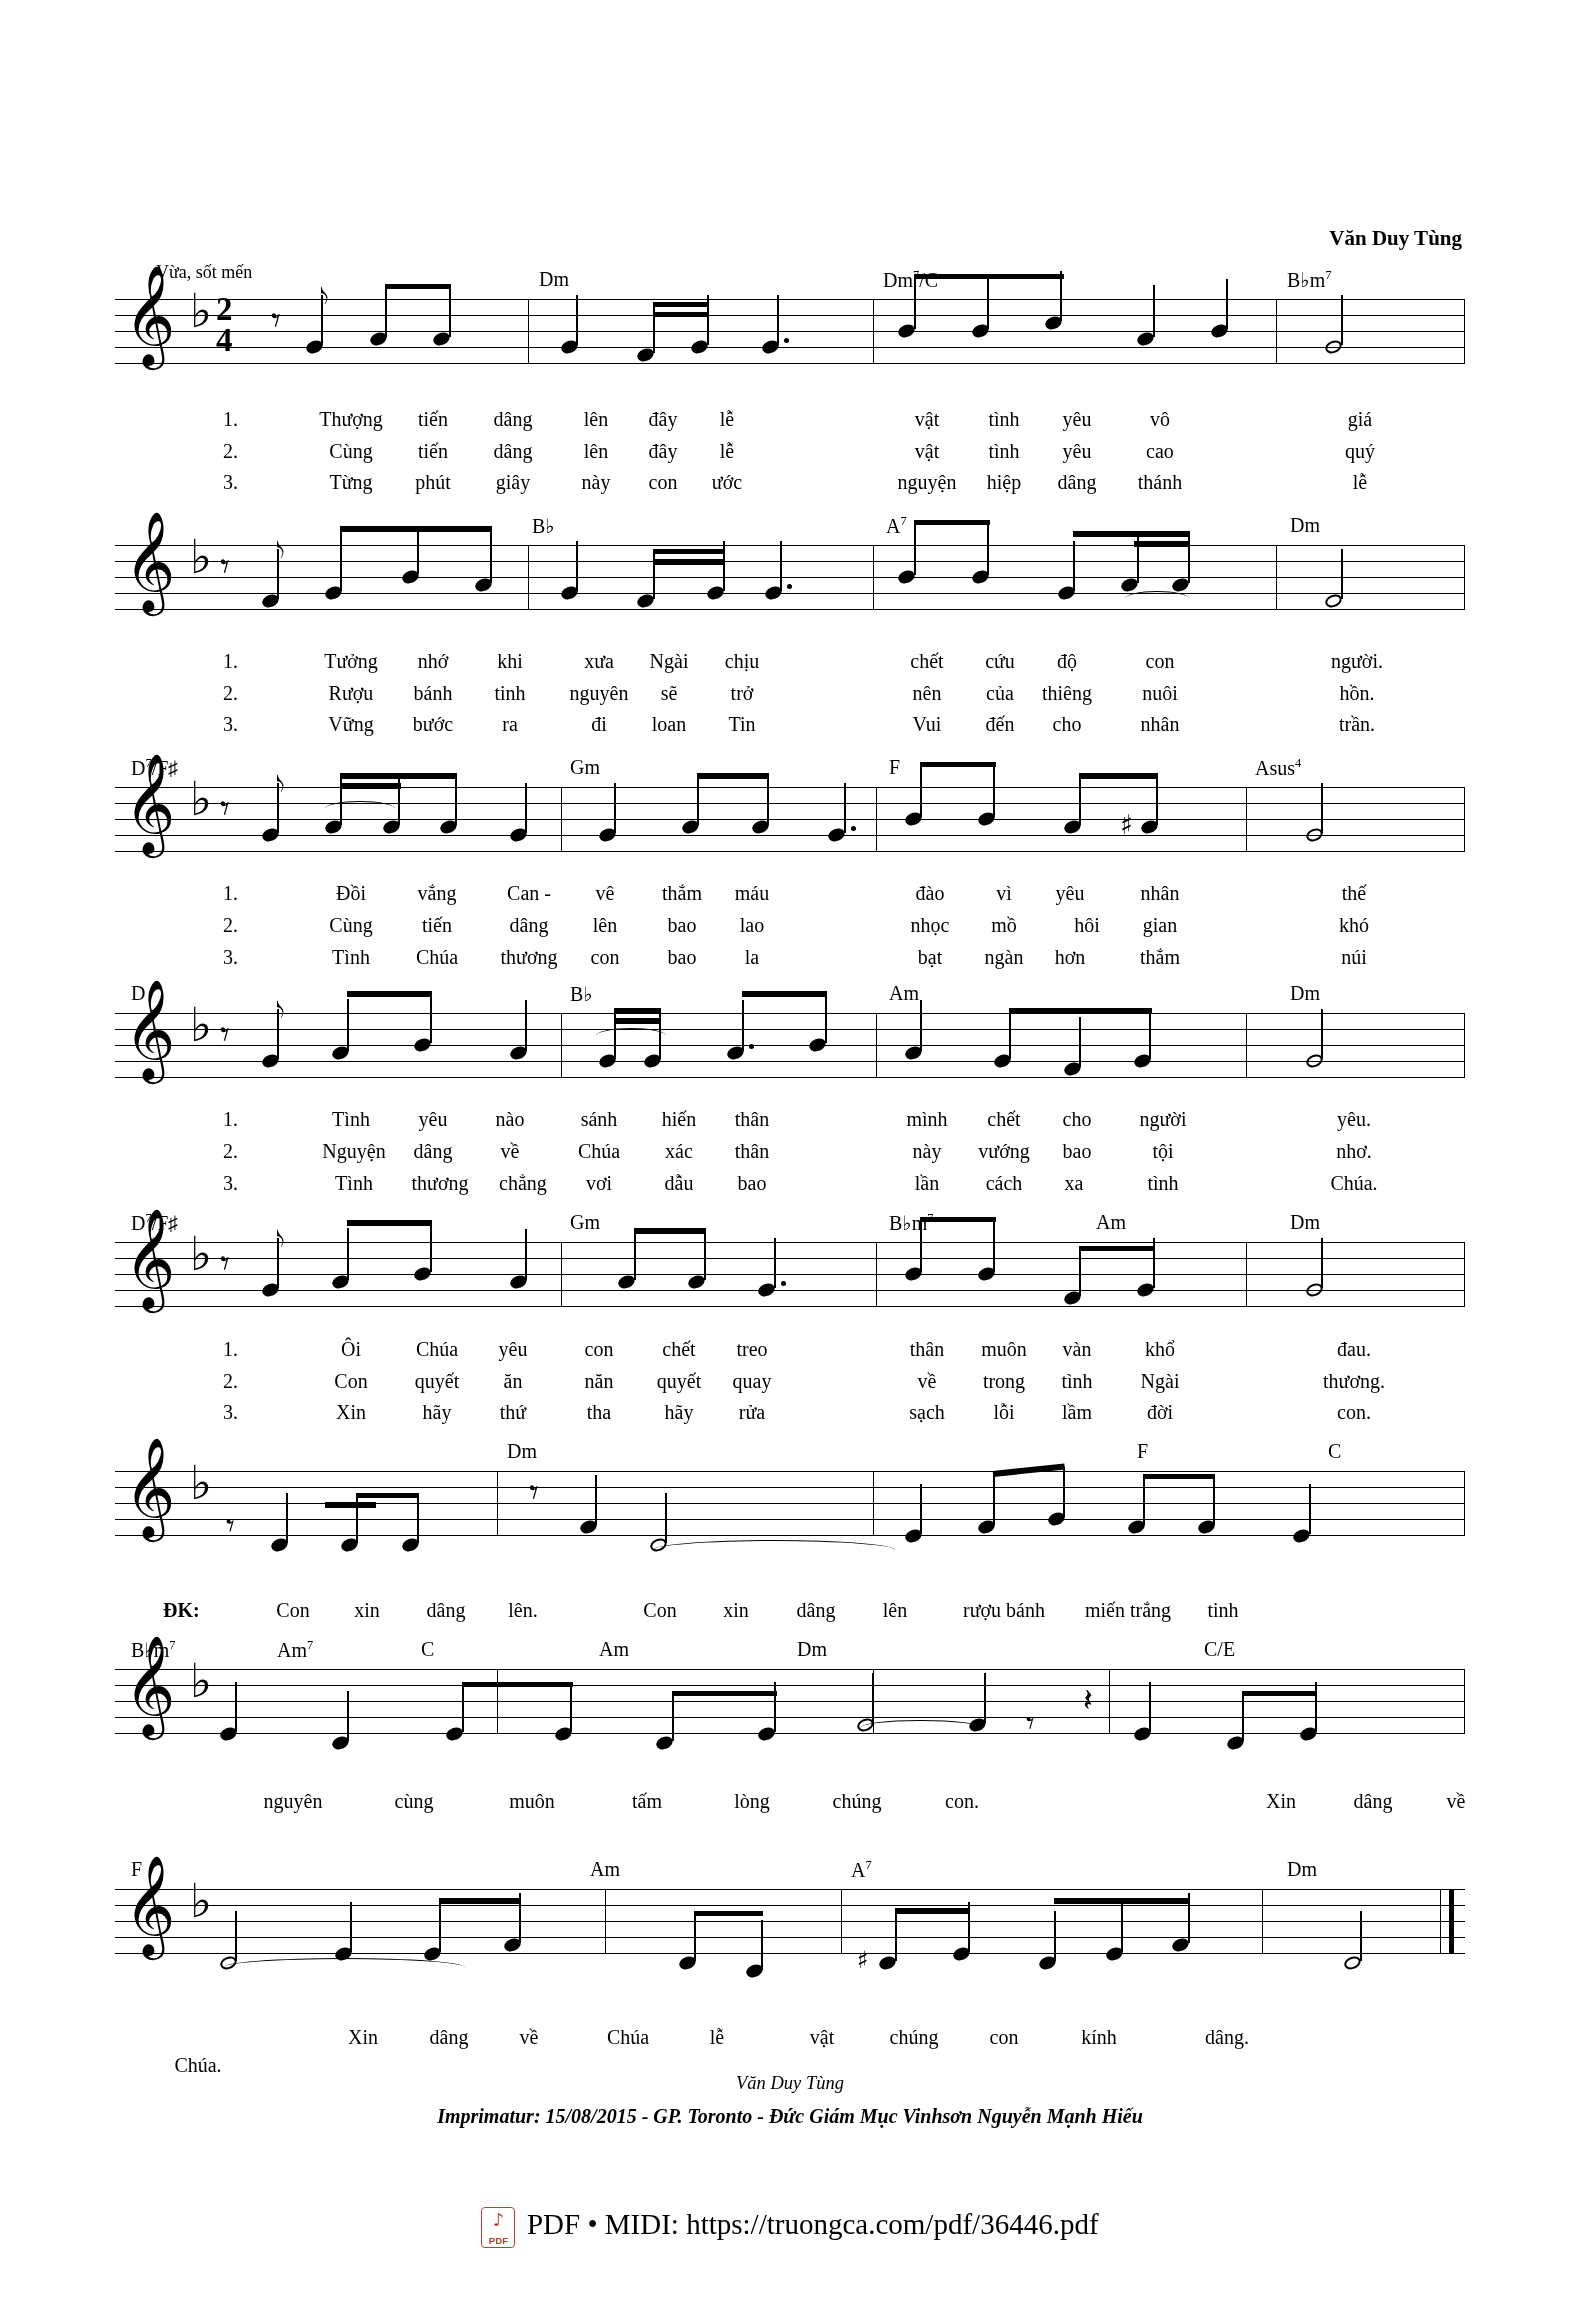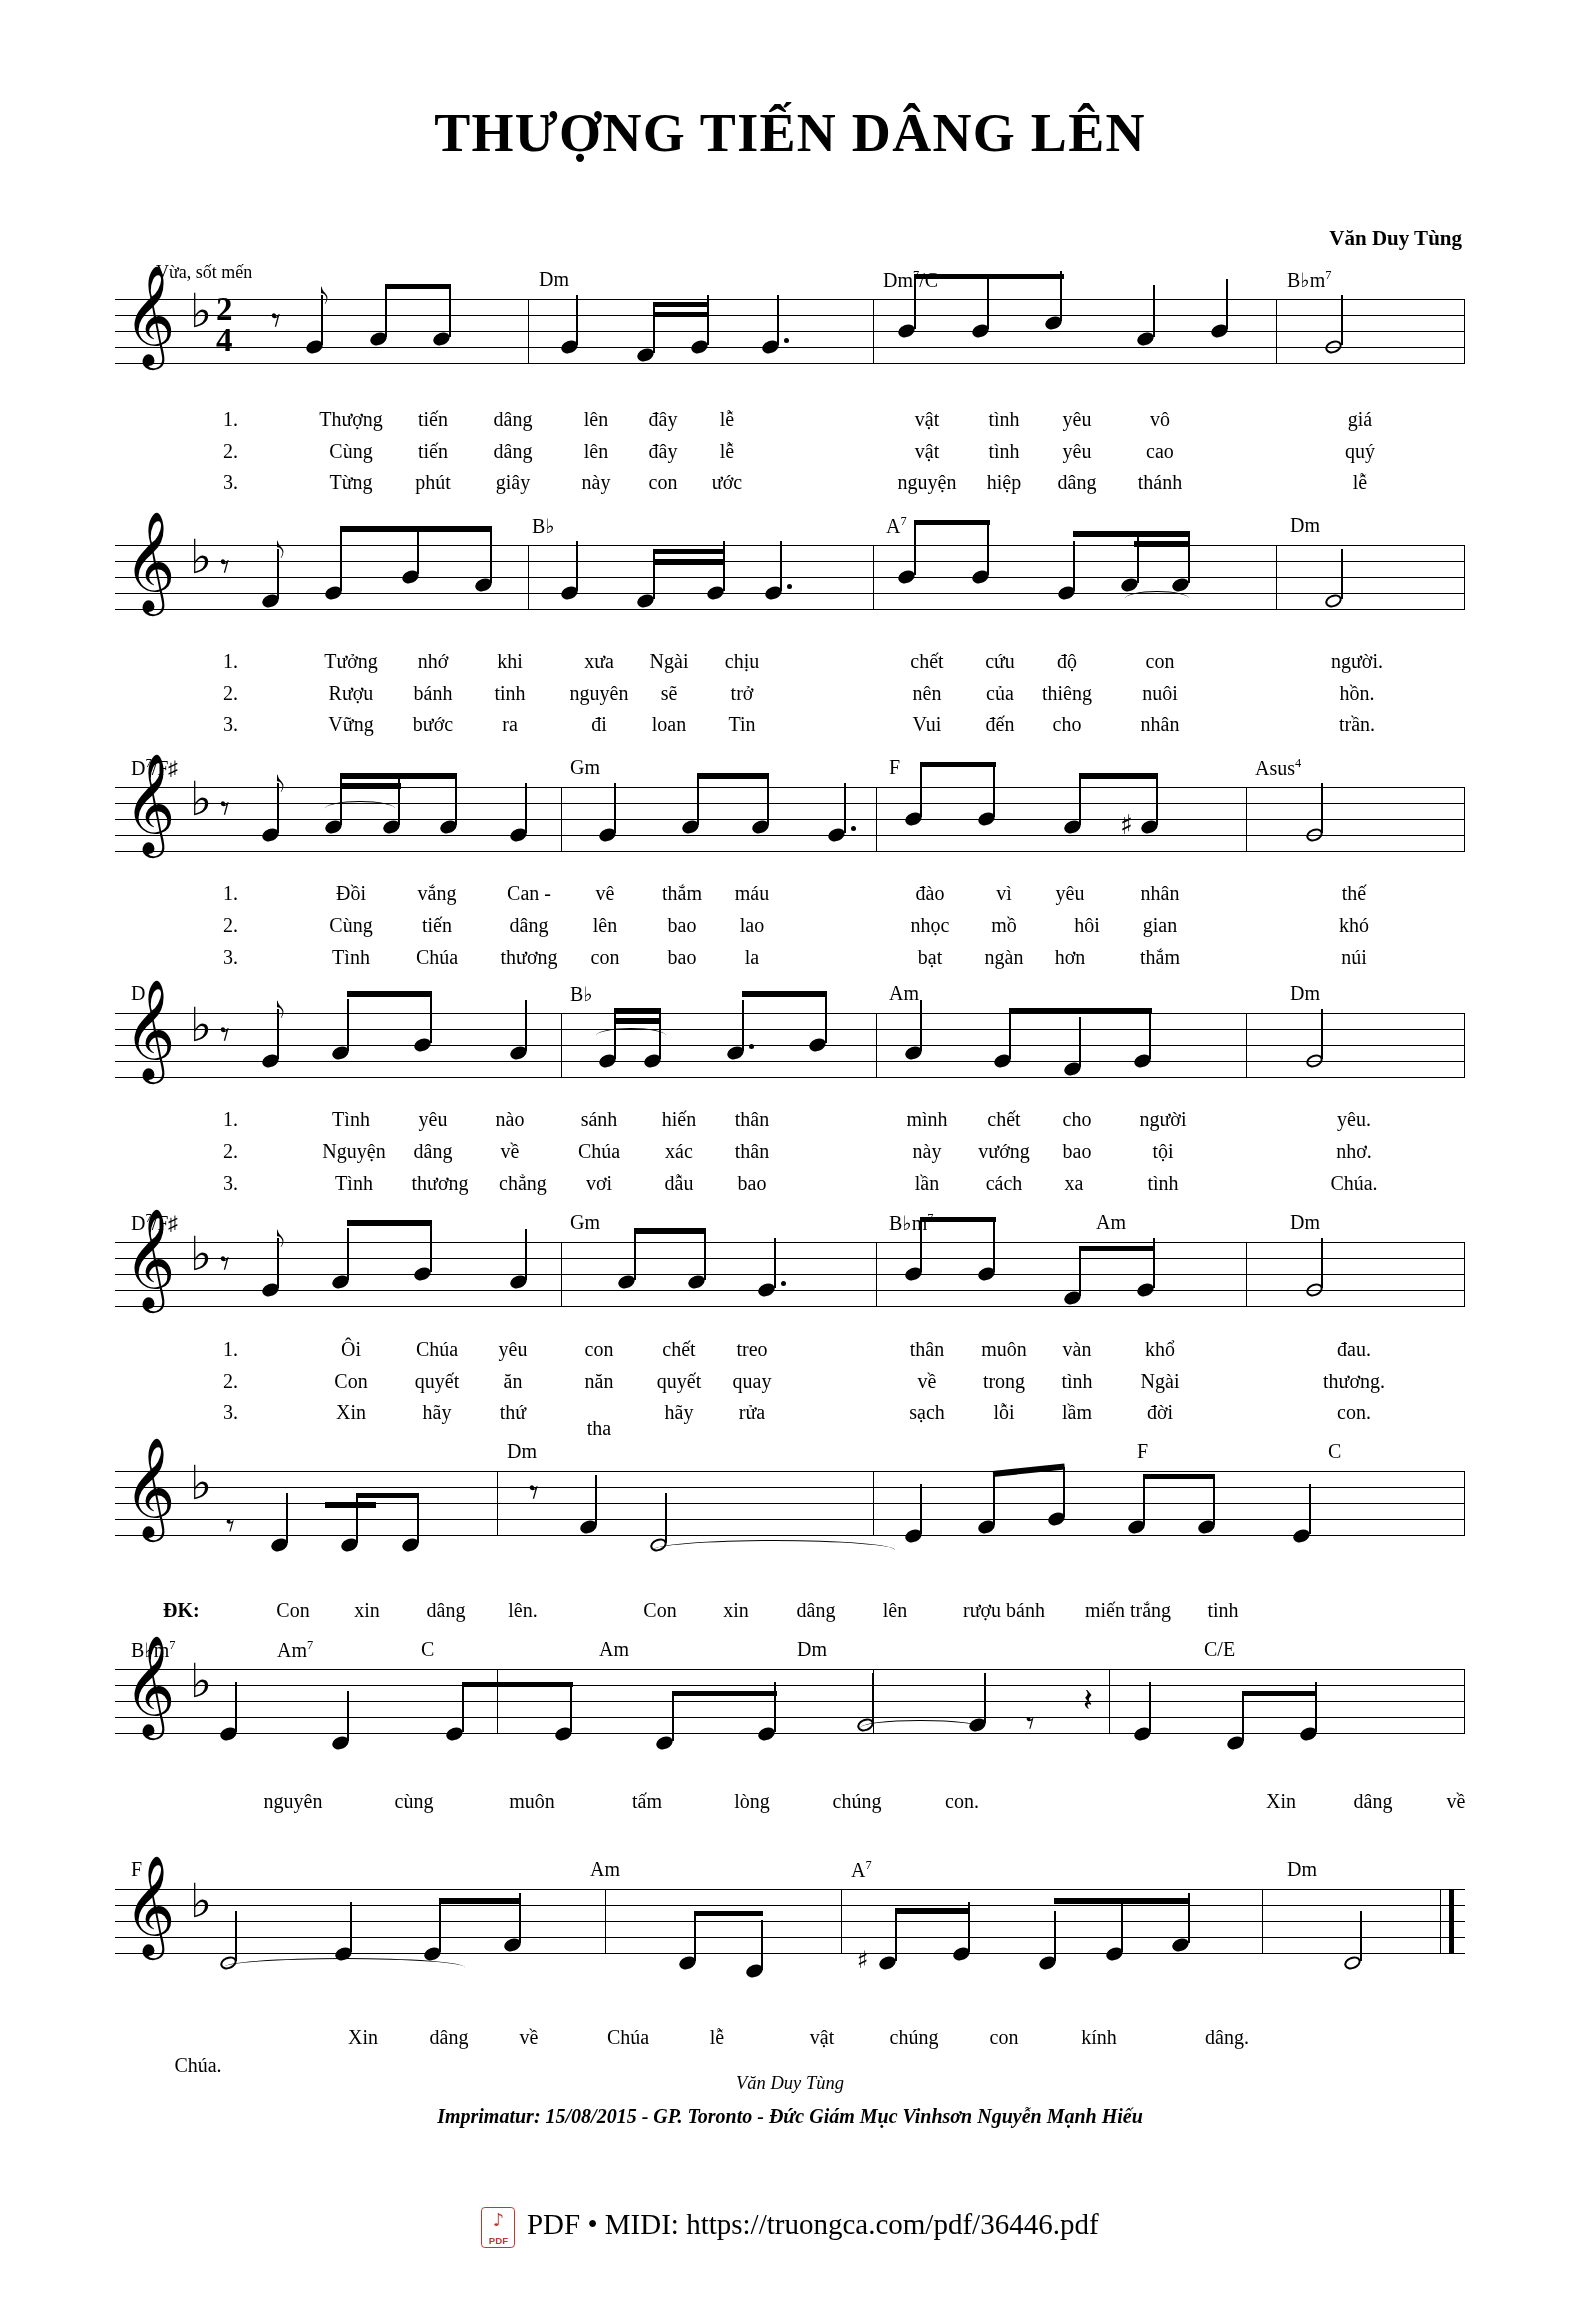--- a/index.html
+++ b/index.html
@@ -270,21 +270,20 @@
     font-size: 18px;
     color: #c0392b;
     font-family: "DejaVu Sans", sans-serif;
   }
 </style>
 </head>
 <body>
 
 <div class="page">
 
-  <div class="title">THƯỢNG TIẾN DÂNG LÊN</div>
   <div class="composer">Văn Duy Tùng</div>
   <div class="tempo-mark">Vừa, sốt mến</div>
 
   <div class="system" style="top:299px;">
     <div class="staff">
       <div class="line l0"></div>
       <div class="line l1"></div>
       <div class="line l2"></div>
       <div class="line l3"></div>
       <div class="line l4"></div>
@@ -758,21 +757,21 @@
     <span class="lyric-word" style="left:889px;">trong</span>
     <span class="lyric-word" style="left:962px;">tình</span>
     <span class="lyric-word" style="left:1045px;">Ngài</span>
     <span class="lyric-word" style="left:1239px;">thương.</span>
   </div>
   <div class="lyric-row" style="top:1401px;">
     <span class="lyric-num" style="left:108px;">3.</span>
     <span class="lyric-word" style="left:236px;">Xin</span>
     <span class="lyric-word" style="left:322px;">hãy</span>
     <span class="lyric-word" style="left:398px;">thứ</span>
-    <span class="lyric-word" style="left:484px;margin-top:16px;">tha</span>
+    <span class="lyric-word" style="left:484px;">tha</span>
     <span class="lyric-word" style="left:564px;">hãy</span>
     <span class="lyric-word" style="left:637px;">rửa</span>
     <span class="lyric-word" style="left:812px;">sạch</span>
     <span class="lyric-word" style="left:889px;">lỗi</span>
     <span class="lyric-word" style="left:962px;">lầm</span>
     <span class="lyric-word" style="left:1045px;">đời</span>
     <span class="lyric-word" style="left:1239px;">con.</span>
   </div>
 
   <div class="system" style="top:1471px;">

